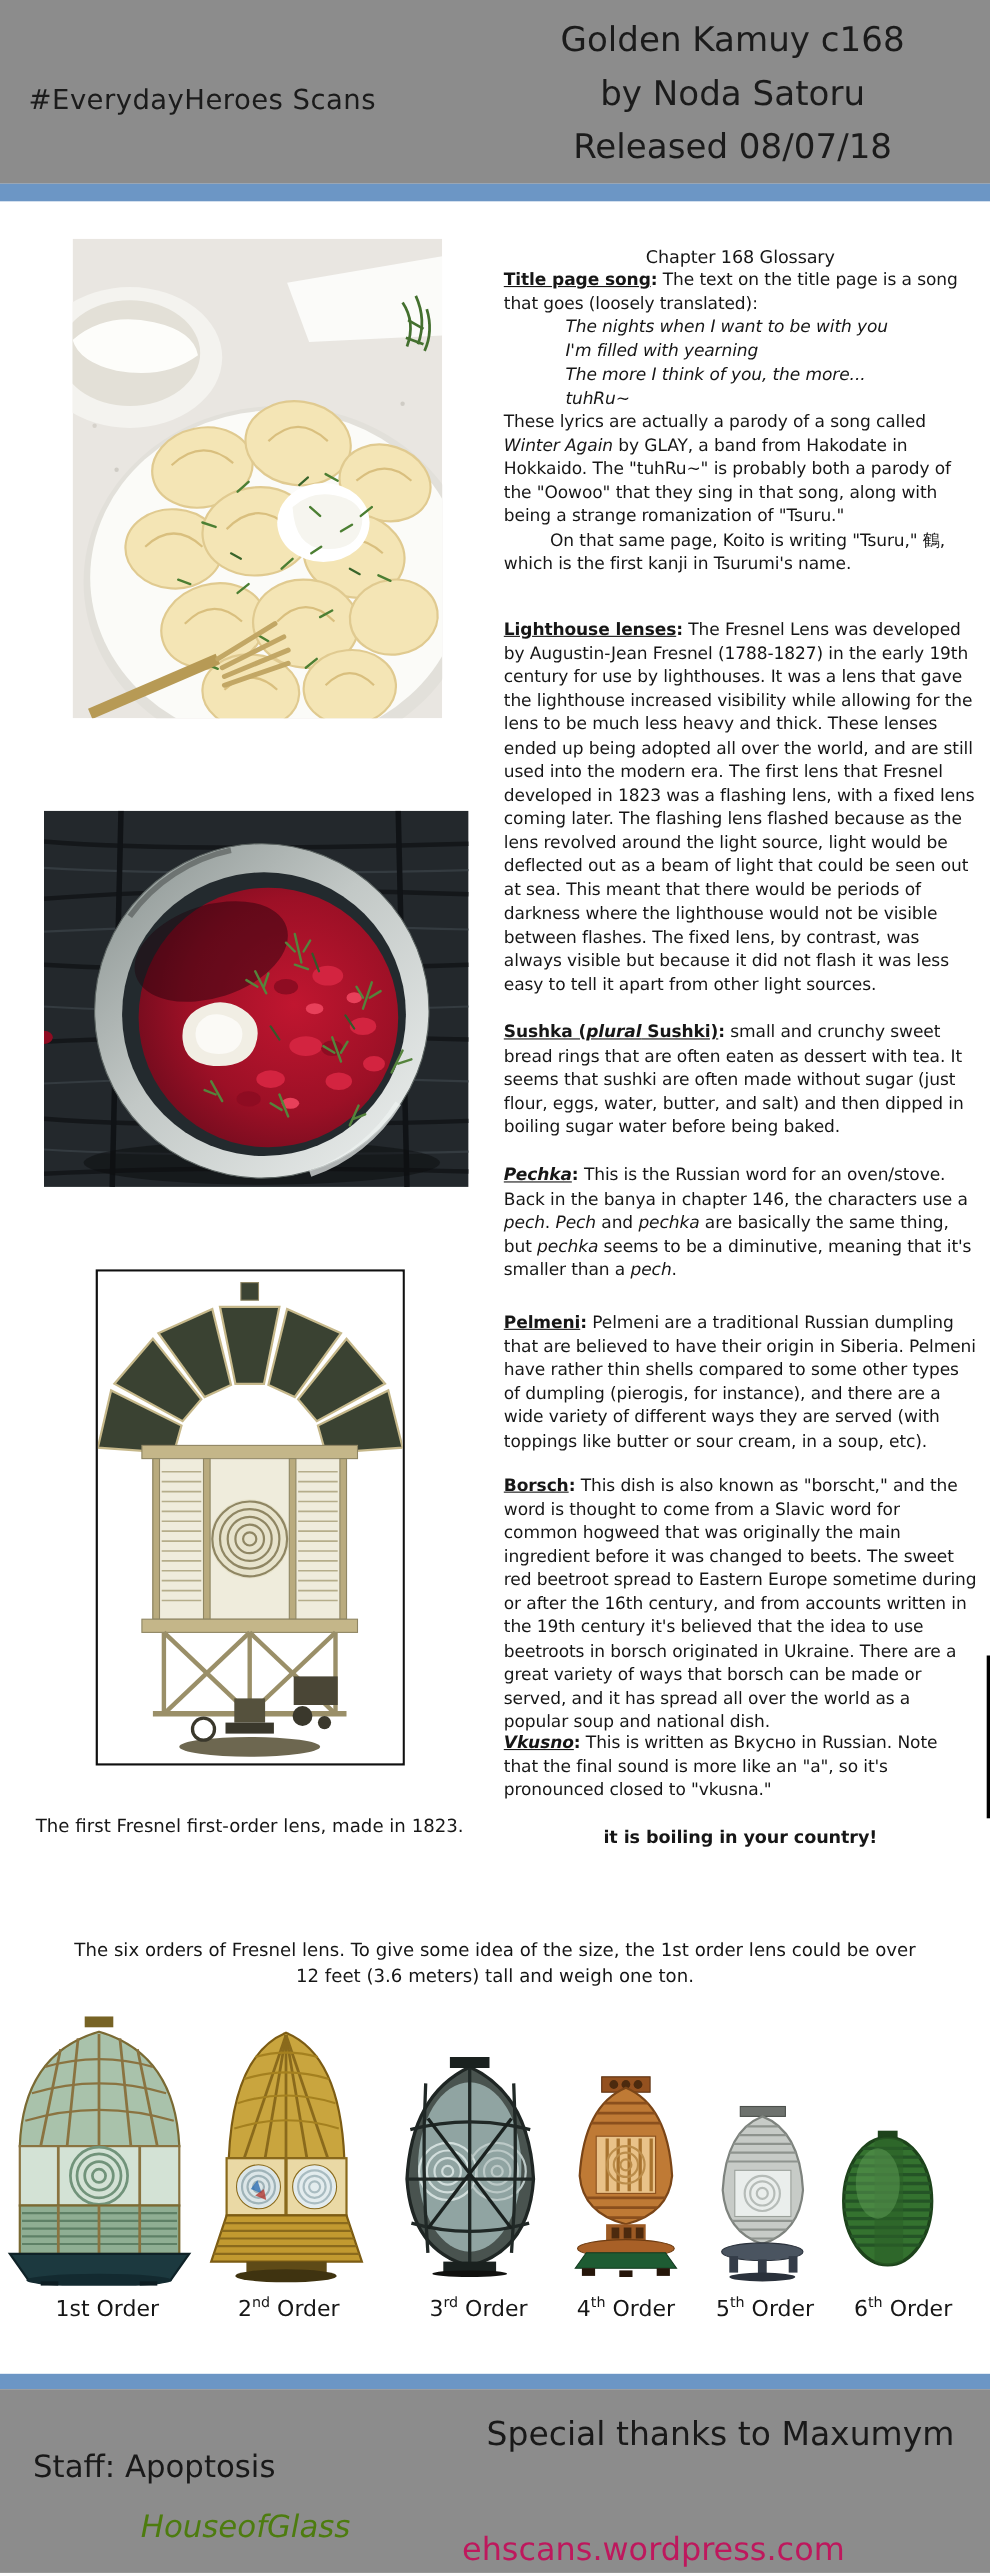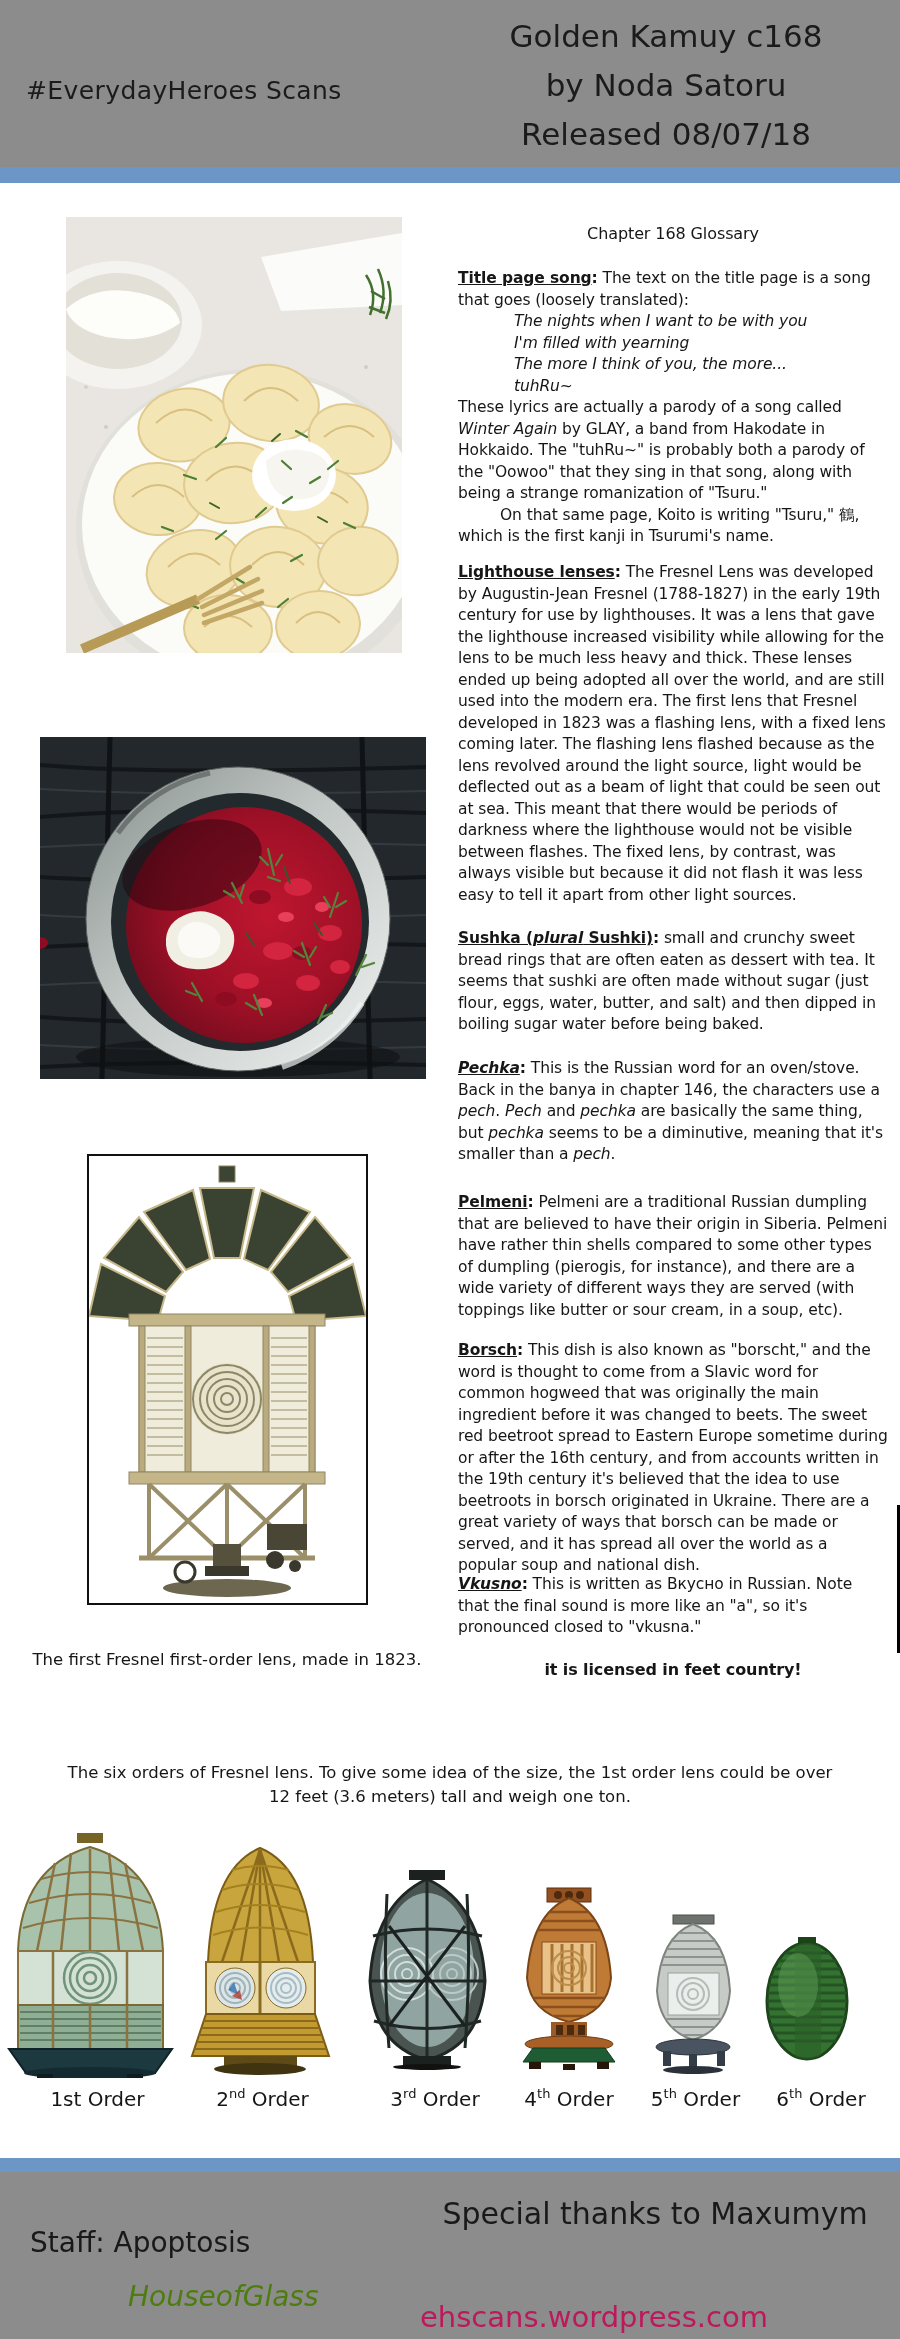--- a/index.html
+++ b/index.html
@@ -19,21 +19,21 @@
   
   #photo-pelmeni{left:66px;top:217px;width:336px;height:436px;}
   #photo-borscht{left:40px;top:737px;width:386px;height:342px;}
   #photo-lens{left:87px;top:1154px;width:281px;height:451px;border:2px solid #101010;box-sizing:border-box;background:#fff;}
   #lens-caption{left:20px;top:1650px;width:414px;text-align:center;font-size:16.5px;}
   svg{display:block;width:100%;height:100%;}
 
   
   .sec{position:absolute;left:458px;width:430px;font-size:15.5px;line-height:21.5px;letter-spacing:-.1px;}
   #sec-glossary-title{top:223px;text-align:center;font-size:16px;}
-  #sec-song{top:268px;}
+  #sec-song{top:244px;}
   #sec-lighthouse{top:562px;}
   #sec-sushka{top:928px;}
   #sec-pechka{top:1058px;}
   #sec-pelmeni{top:1192px;}
   #sec-borsch{top:1340px;}
   #sec-vkusno{top:1574px;}
   #support-note{top:1659px;text-align:center;font-weight:700;font-size:16px;line-height:22.5px;}
   .term{font-weight:700;}
   .u{text-decoration:underline;}
   .i{font-style:italic;}
@@ -359,21 +359,21 @@
     <p><span class="term u">Borsch</span><span class="term">:</span>
       <span>This dish is also known as "borscht," and the word is thought to come from a Slavic word for common hogweed that was originally the main ingredient before it was changed to beets. The sweet red beetroot spread to Eastern Europe sometime during or after the 16th century, and from accounts written in the 19th century it's believed that the idea to use beetroots in borsch originated in Ukraine.  There are a great variety of ways that borsch can be made or served, and it has spread all over the world as a popular soup and national dish.</span></p>
   </div>
 
   <div class="sec" id="sec-vkusno">
     <p><span class="term u i">Vkusno</span><span class="term">:</span>
       <span><span>This is written as </span><span>Вкусно</span><span> in Russian.  Note that the final sound is more like an "a", so it's pronounced closed to "vkusna."</span></span></p>
   </div>
 
   <div class="sec" id="support-note">
-    <div>it is licensed in feet country!</div>
+    <div>it is boiling in your country!</div>
   </div>
 
   <div class="abs" id="six-orders-caption">
     <div>The six orders of Fresnel lens.  To give some idea of the size, the 1st order lens could be over</div>
     <div>12 feet (3.6 meters) tall and weigh one ton.</div>
   </div>
 
   <div class="abs" id="lens1">
     <svg viewBox="0 0 175 245">
       <rect x="74" y="0" width="26" height="10" fill="#776325"></rect>

